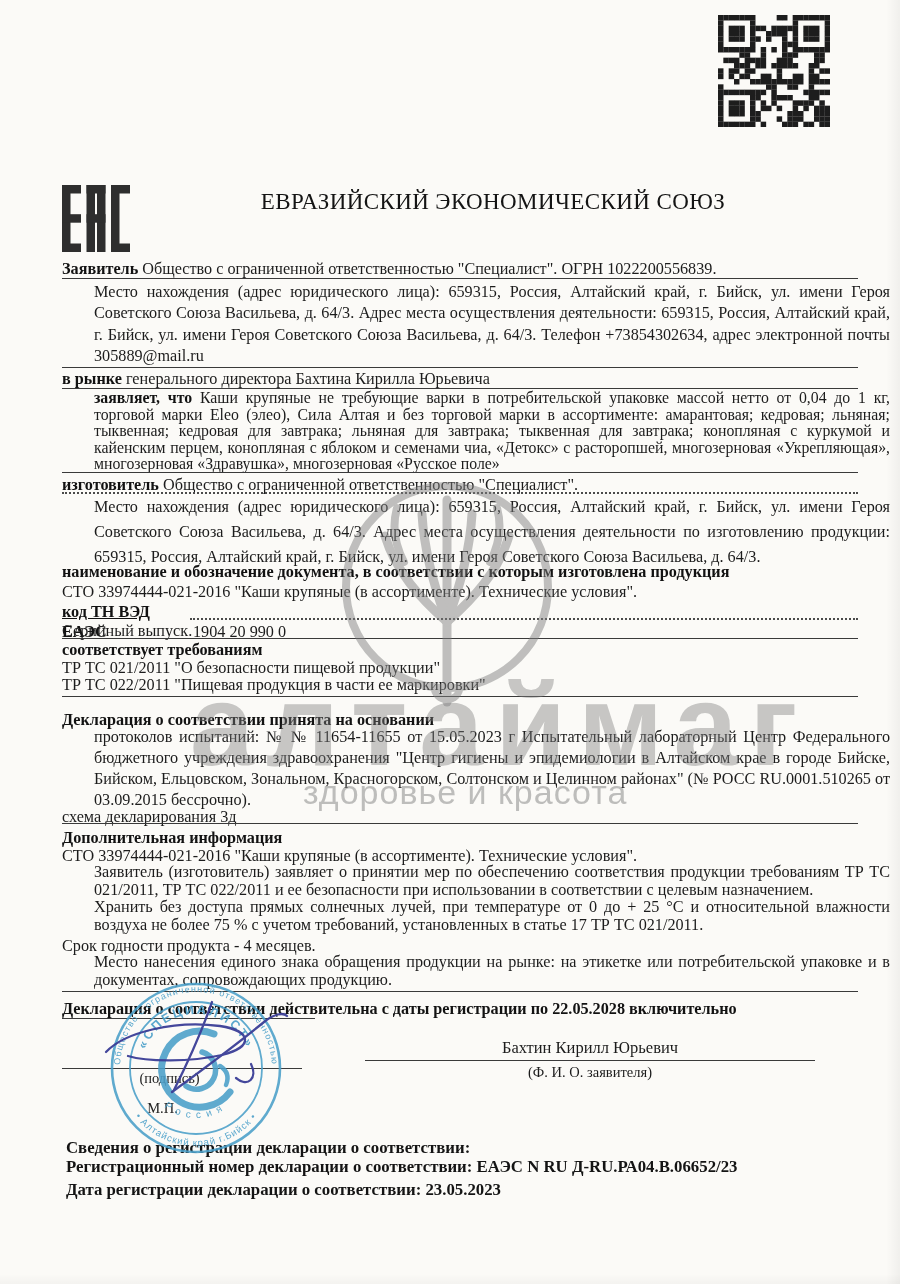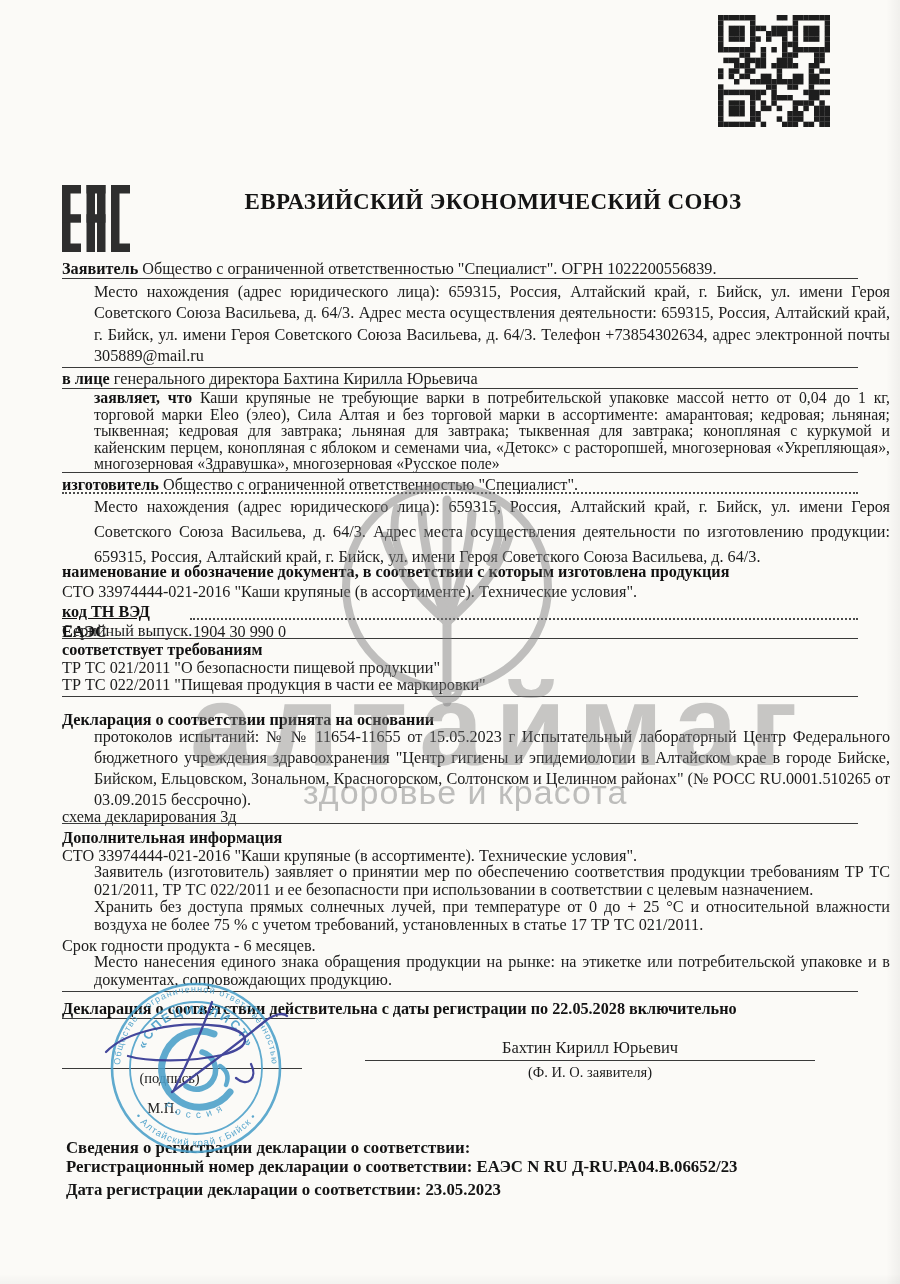--- a/index.html
+++ b/index.html
@@ -12,21 +12,21 @@
     font-family:"Liberation Serif","DejaVu Serif",serif;
     color:#1c1c1c;
   }
   .abs{position:absolute;}
   .row{position:absolute;left:62px;width:796px;font-size:16.2px;line-height:20px;z-index:2;}
   .just{text-align:justify;margin-left:32px;}
   .b{font-weight:bold;color:#121212;}
   .rule{position:absolute;height:0;border-top:1.4px solid #3a3a3a;z-index:2;}
   .rule.dotted{border-top:2px dotted #4a4a4a;}
   .title-block{position:absolute;left:130px;top:187px;width:726px;text-align:center;
-    font-size:23px;font-weight:bold;line-height:29px;letter-spacing:0.4px;color:#141414;z-index:2;}
+    font-size:23px;font-weight:normal;line-height:29px;letter-spacing:0.4px;color:#141414;z-index:2;}
   .caption{position:absolute;font-size:14.5px;color:#222;z-index:2;text-align:center;}
   .sig-name{position:absolute;left:365px;top:1038px;width:450px;text-align:center;font-size:16.5px;z-index:2;}
   .sig-fio{position:absolute;left:365px;top:1064px;width:450px;text-align:center;font-size:14.5px;z-index:2;}
   .reg{position:absolute;left:66px;width:790px;font-size:16.8px;font-weight:bold;color:#141414;z-index:2;}
   .wm-brand{position:absolute;left:190px;top:668px;font-family:"Liberation Sans","DejaVu Sans",sans-serif;
     font-weight:bold;font-size:115px;letter-spacing:12px;color:rgba(126,126,126,0.42);z-index:5;
     pointer-events:none;white-space:nowrap;line-height:115px;}
   .wm-slogan{position:absolute;left:303px;top:773px;font-family:"Liberation Sans","DejaVu Sans",sans-serif;
     font-size:34px;letter-spacing:1px;color:rgba(132,132,132,0.52);z-index:5;pointer-events:none;white-space:nowrap;}
   .wm-svg{position:absolute;left:330px;top:455px;z-index:5;pointer-events:none;}
@@ -304,55 +304,55 @@
   <div class="title-block">
     <div>ЕВРАЗИЙСКИЙ ЭКОНОМИЧЕСКИЙ СОЮЗ</div>
   </div>
 
   <div class="row" style="top:259px"><span class="b">Заявитель</span> <span>Общество с ограниченной ответственностью "Специалист". ОГРН 1022200556839.</span></div>
   <div class="rule" style="top:278px;left:62px;width:796px"></div>
 
   <div class="row just" style="top:282px;line-height:21.4px">Место нахождения (адрес юридического лица): 659315, Россия, Алтайский край, г. Бийск, ул. имени Героя Советского Союза Васильева, д. 64/3. Адрес места осуществления деятельности: 659315, Россия, Алтайский край, г. Бийск, ул. имени Героя Советского Союза Васильева, д. 64/3. Телефон +73854302634, адрес электронной почты 305889@mail.ru</div>
   <div class="rule" style="top:367px;left:62px;width:796px"></div>
 
-  <div class="row" style="top:369px"><span class="b">в лице</span> <span>генерального директора Бахтина Кирилла Юрьевича</span></div>
+  <div class="row" style="top:369px"><span class="b">в рынке</span> <span>генерального директора Бахтина Кирилла Юрьевича</span></div>
   <div class="rule" style="top:388px;left:62px;width:796px"></div>
 
   <div class="row just" style="top:390px;line-height:16.6px;font-size:15.8px"><span class="b">заявляет, что</span> <span>Каши крупяные не требующие варки в потребительской упаковке массой нетто от 0,04 до 1 кг, торговой марки Eleo (элео), Сила Алтая и без торговой марки в ассортименте: амарантовая; кедровая; льняная; тыквенная; кедровая для завтрака; льняная для завтрака; тыквенная для завтрака; конопляная с куркумой и кайенским перцем, конопляная с яблоком и семенами чиа, «Детокс» с расторопшей, многозерновая «Укрепляющая», многозерновая «Здравушка», многозерновая «Русское поле»</span></div>
   <div class="rule" style="top:472px;left:62px;width:796px"></div>
 
   <div class="row" style="top:475px"><span class="b">изготовитель</span> <span>Общество с ограниченной ответственностью "Специалист".</span></div>
   <div class="rule dotted" style="top:492px;left:62px;width:796px"></div>
 
   <div class="row just" style="top:495px;line-height:25px">Место нахождения (адрес юридического лица): 659315, Россия, Алтайский край, г. Бийск, ул. имени Героя Советского Союза Васильева, д. 64/3. Адрес места осуществления деятельности по изготовлению продукции: 659315, Россия, Алтайский край, г. Бийск, ул. имени Героя Советского Союза Васильева, д. 64/3.</div>
 
   <div class="row b" style="top:562px">наименование и обозначение документа, в соответствии с которым изготовлена продукция</div>
   <div class="row" style="top:582px">СТО 33974444-021-2016  "Каши крупяные (в ассортименте). Технические условия".</div>
 
-  <div class="row" style="top:602px"><span class="b lbl-tnved">код ТН ВЭД ЕАЭС</span><span>1904 30 990 0</span></div>
+  <div class="row" style="top:602px"><span class="b lbl-tnved">код ТН ВЭД ЕАЭС</span><span>1904 20 990 0</span></div>
   <div class="rule dotted" style="top:618px;left:190px;width:668px"></div>
 
   <div class="row" style="top:621px">Серийный выпуск.</div>
   <div class="rule" style="top:638px;left:62px;width:796px"></div>
 
   <div class="row b" style="top:640px">соответствует требованиям</div>
   <div class="row" style="top:658px">ТР ТС 021/2011 "О безопасности пищевой продукции"</div>
   <div class="row" style="top:675px">ТР ТС 022/2011 "Пищевая продукция в части ее маркировки"</div>
   <div class="rule" style="top:696px;left:62px;width:796px"></div>
 
   <div class="row b" style="top:710px">Декларация о соответствии принята на основании</div>
   <div class="row just" style="top:727px;line-height:21px">протоколов испытаний: № № 11654-11655 от 15.05.2023 г Испытательный лабораторный  Центр Федерального бюджетного учреждения здравоохранения "Центр гигиены и эпидемиологии в Алтайском крае в городе Бийске, Бийском, Ельцовском, Зональном, Красногорском, Солтонском и Целинном районах" (№ РОСС  RU.0001.510265 от 03.09.2015 бессрочно).</div>
   <div class="row" style="top:807px">схема декларирования 3д</div>
   <div class="rule" style="top:823px;left:62px;width:796px"></div>
 
   <div class="row b" style="top:828px">Дополнительная информация</div>
   <div class="row" style="top:846px">СТО 33974444-021-2016  "Каши крупяные (в ассортименте). Технические условия".</div>
   <div class="row just" style="top:864px;line-height:17.6px">Заявитель (изготовитель) заявляет о принятии мер по обеспечению соответствия продукции требованиям  ТР ТС 021/2011, ТР ТС 022/2011 и ее безопасности при использовании в соответствии с целевым назначением.</div>
   <div class="row just" style="top:899px;line-height:17.6px">Хранить без доступа прямых солнечных лучей, при температуре от 0 до + 25 °С и относительной влажности воздуха не более 75 % с учетом требований, установленных в статье 17 ТР ТС 021/2011.</div>
-  <div class="row" style="top:936px">Срок годности продукта - 6 месяцев.</div>
+  <div class="row" style="top:936px">Срок годности продукта - 4 месяцев.</div>
   <div class="row just" style="top:954px;line-height:17.6px">Место нанесения единого знака обращения продукции на рынке: на этикетке или потребительской упаковке и в документах, сопровождающих продукцию.</div>
   <div class="rule" style="top:991px;left:62px;width:796px"></div>
 
   <div class="row b" style="top:999px">Декларация о соответствии  действительна с даты регистрации по 22.05.2028 включительно</div>
   <div class="rule" style="top:1018px;left:62px;width:253px"></div>
 
   <div class="sig-name">Бахтин Кирилл Юрьевич</div>
   <div class="rule" style="top:1060px;left:365px;width:450px"></div>
   <div class="sig-fio">(Ф. И. О. заявителя)</div>
 

